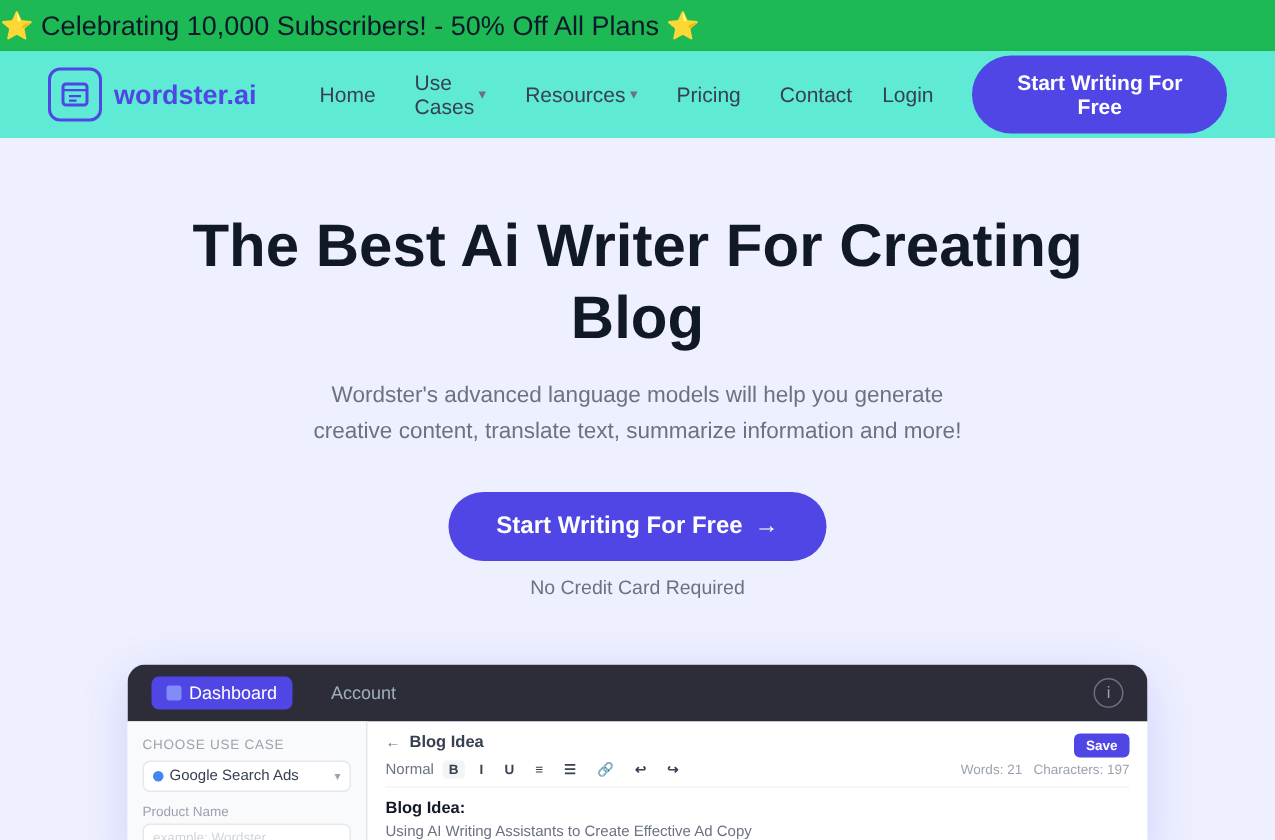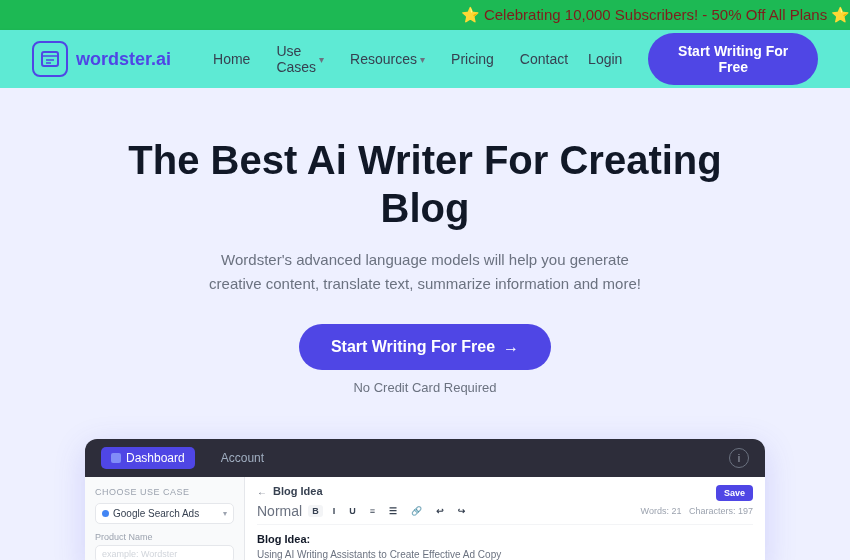--- a/index.html
+++ b/index.html
@@ -7,24 +7,24 @@
       font-family: -apple-system, BlinkMacSystemFont, 'Segoe UI', sans-serif;
       background: #f0f2ff;
       width: 850px;
       height: 560px;
       overflow: hidden;
     }
 
     
     .announcement-bar {
       background: #1db954;
-      text-align: right;
+      text-align: left;
       padding: 6px 0;
-      font-size: 15px;
-      color: #7f1d1d;
+      font-size: 18px;
+      color: #0f172a;
       font-weight: 500;
     }
 
     
     .navbar {
       background: #5eead4;
       display: flex;
       align-items: center;
       padding: 0 32px;
       height: 58px;
@@ -250,21 +250,21 @@
     }
     .editor-toolbar {
       display: flex;
       align-items: center;
       gap: 6px;
       margin-bottom: 8px;
       border-bottom: 1px solid #f3f4f6;
       padding-bottom: 5px;
     }
     .editor-toolbar-label {
-      font-size: 14px;
+      font-size: 10px;
       color: #6b7280;
     }
     .toolbar-btn {
       font-size: 9px;
       color: #374151;
       padding: 1px 4px;
       border-radius: 3px;
       font-weight: 600;
     }
     .toolbar-btn.active { background: #f3f4f6; }

